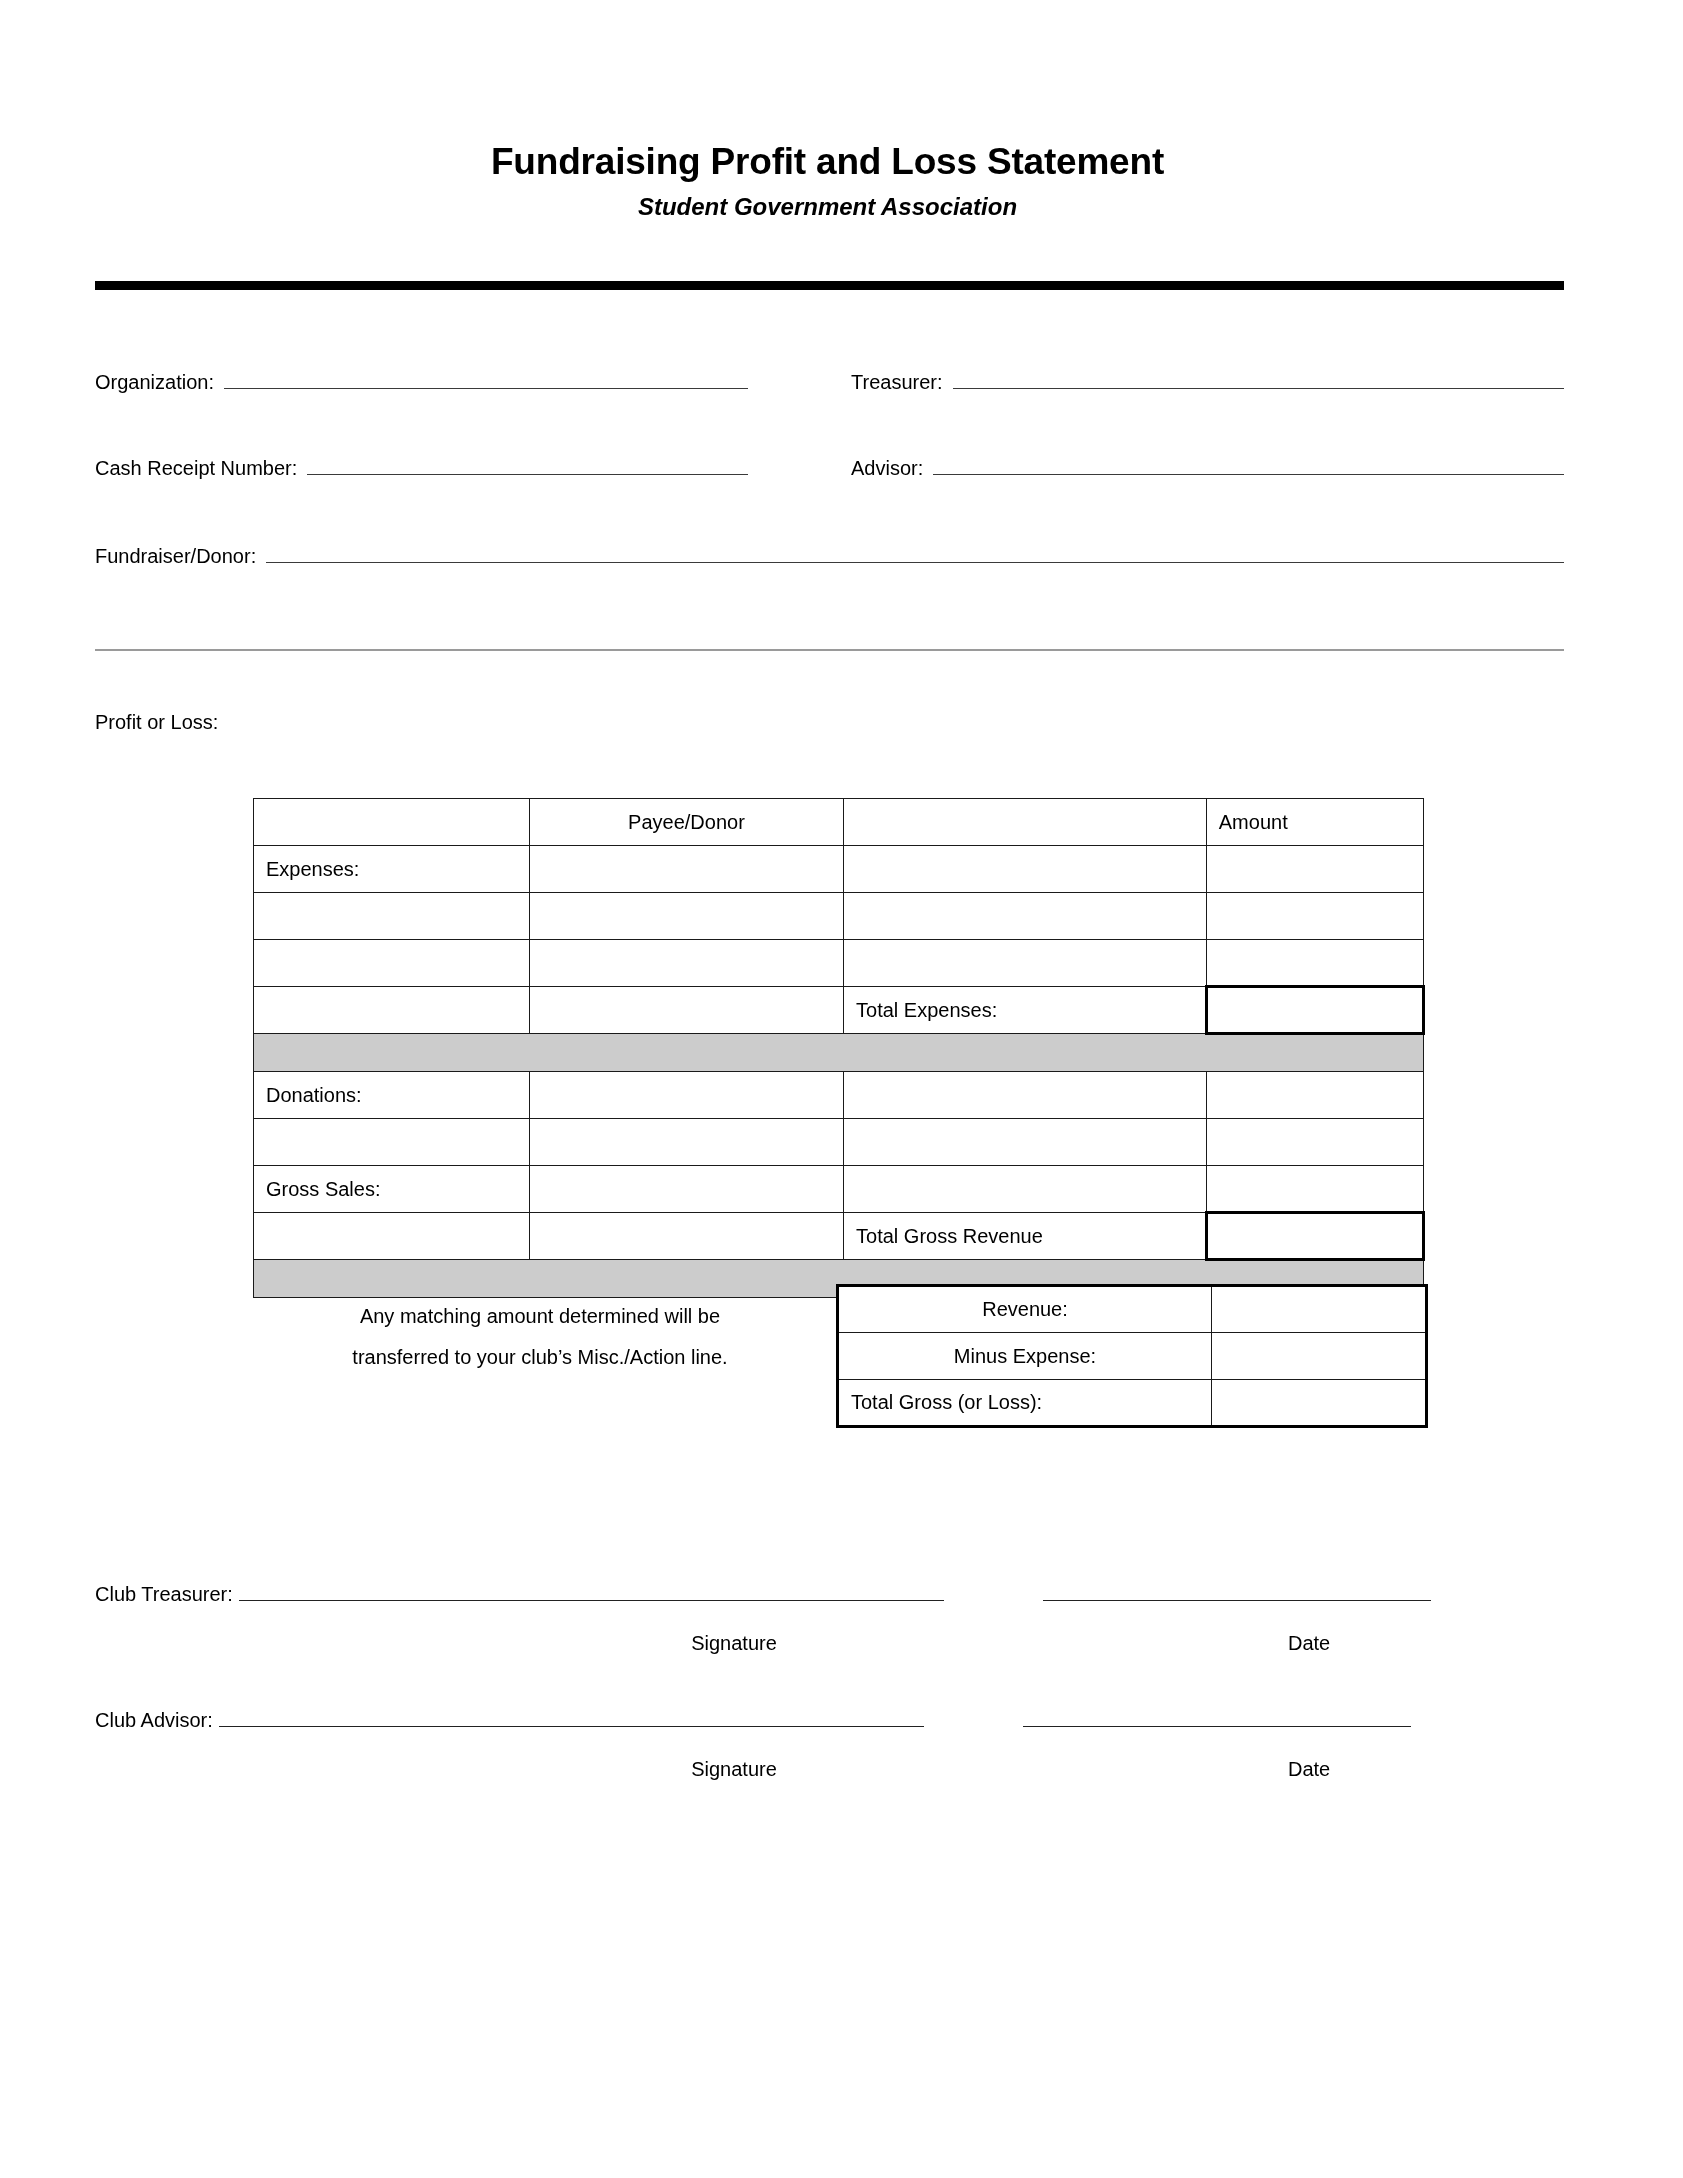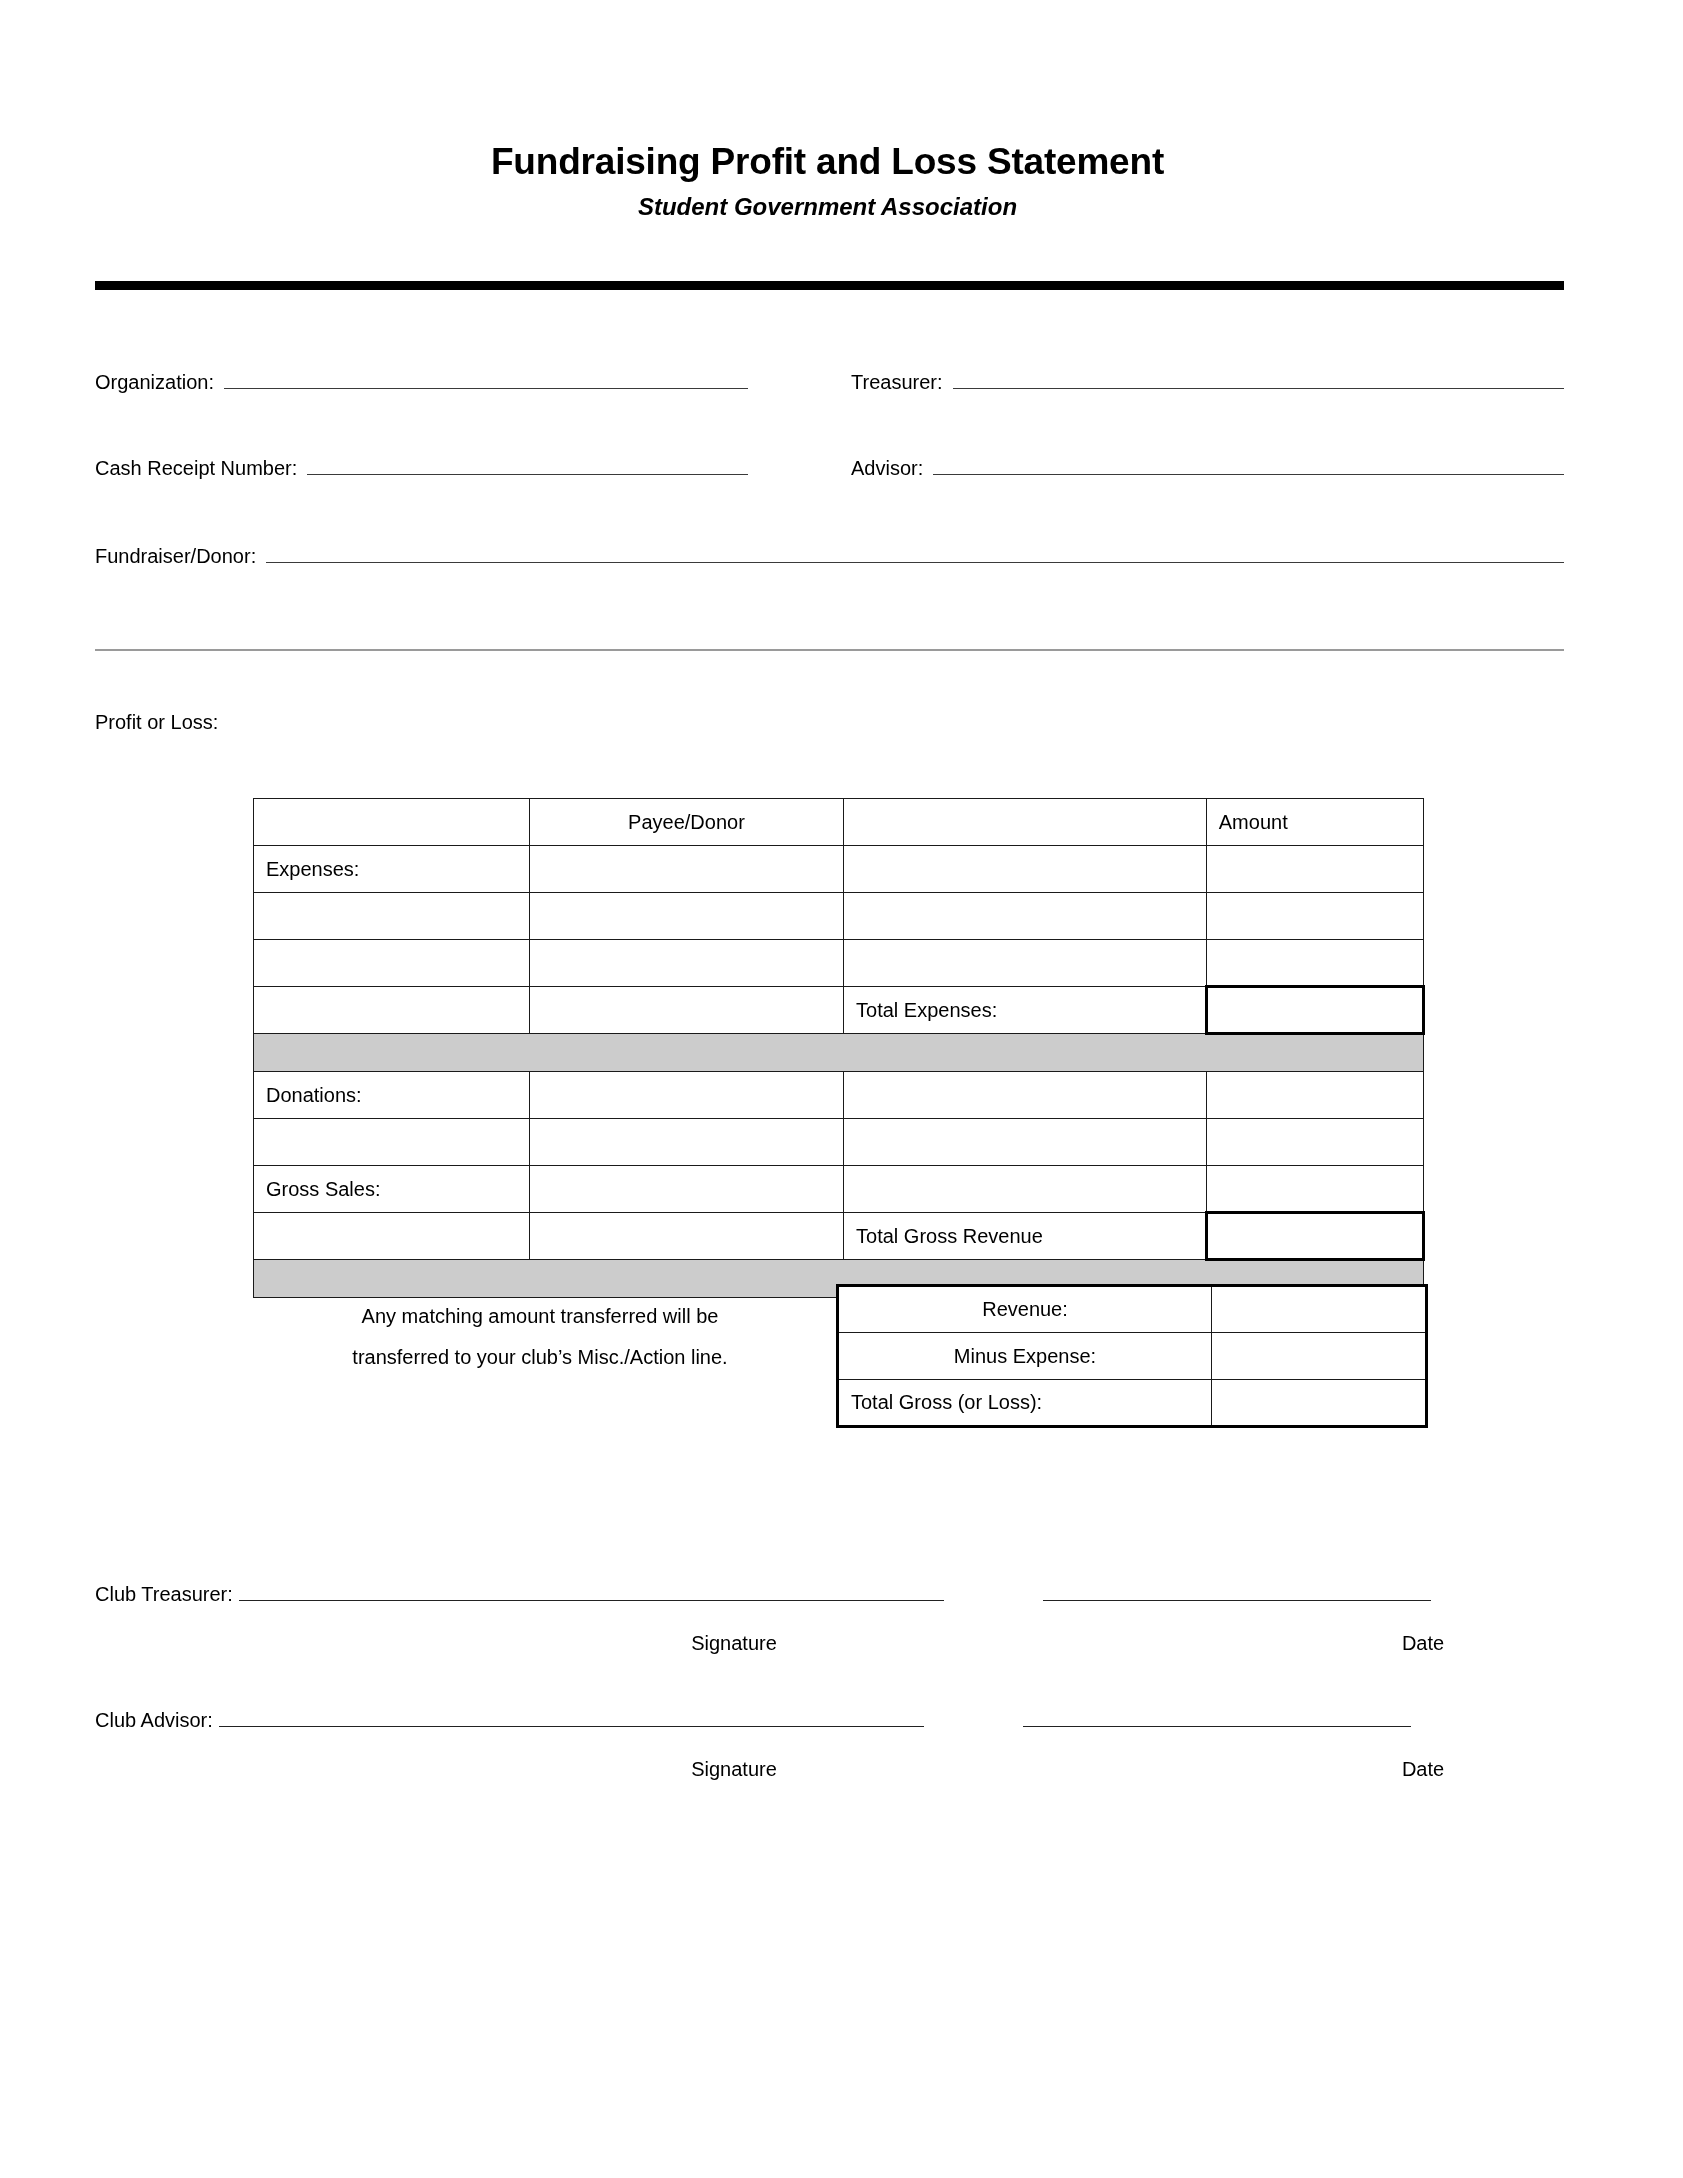--- a/index.html
+++ b/index.html
@@ -208,23 +208,23 @@
     font-size: 20px;
   }
   .cap-signature {
     position: absolute;
     left: 540px;
     width: 198px;
     text-align: center;
   }
   .cap-date {
     position: absolute;
-    left: 1249px;
+    left: 1193px;
     width: 158px;
-    text-align: center;
+    text-align: left;
   }
 </style>
 </head>
 <body>
 
 <div class="page">
 
   <div class="title-block">
     <div class="doc-title">Fundraising Profit and Loss Statement</div>
     <div class="doc-subtitle">Student Government Association</div>
@@ -336,21 +336,21 @@
       </tr>
 
       <tr class="band">
         <td colspan="4"></td>
       </tr>
     </tbody>
   </table>
 
   <div class="summary-wrap">
     <div class="note">
-      <div>Any matching amount transferred will be</div>
+      <div>Any matching amount determined will be</div>
       <div>transferred to your club’s Misc./Action line.</div>
     </div>
 
     <table class="summary">
       <colgroup>
           <col class="s1">
           <col class="s2">
         </colgroup>
       <tbody>
         <tr>

